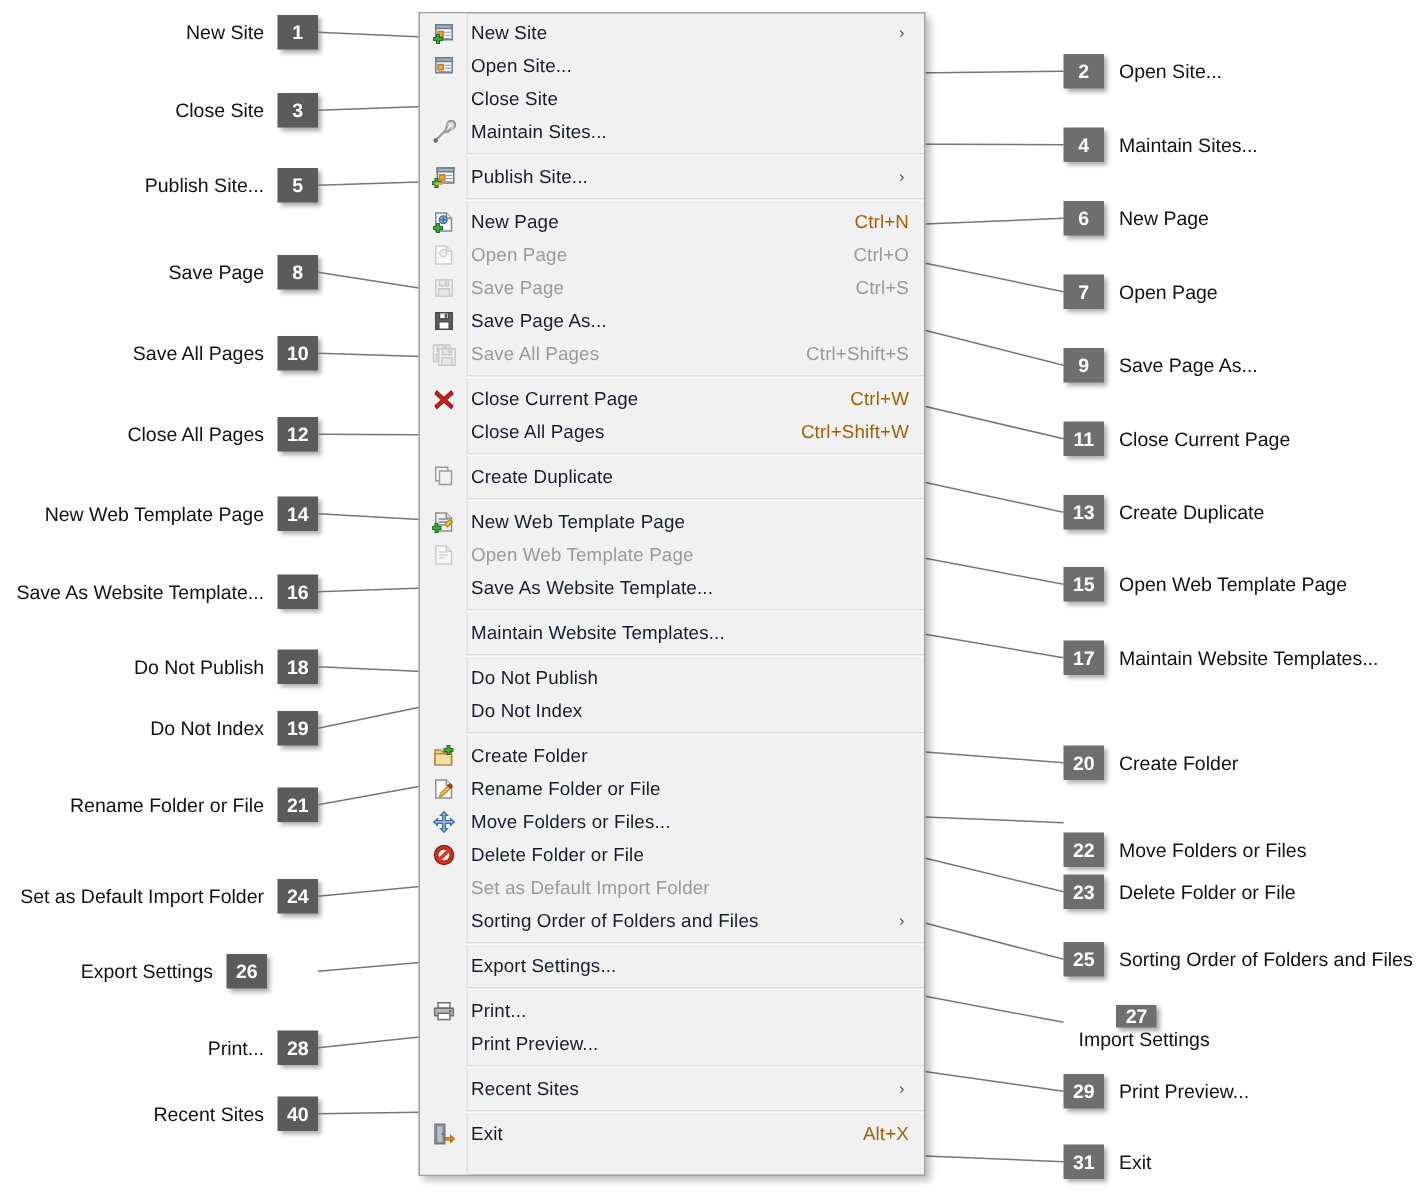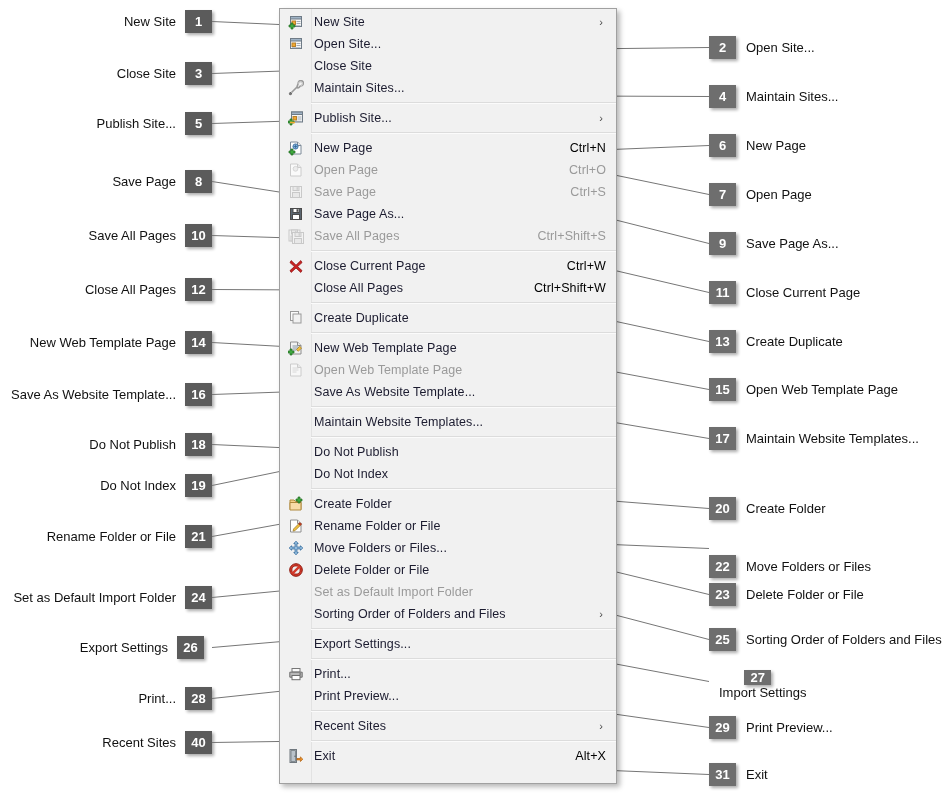--- a/index.html
+++ b/index.html
@@ -33,21 +33,21 @@
   }
   .mi .ico{
     width:31px;min-width:31px;height:22px;
     display:flex;align-items:center;justify-content:center;
   }
   .mi .lbl{
     font-size:12.5px;color:#1b1b2f;padding-left:3px;letter-spacing:0.1px;
   }
   .mi.disabled .lbl{color:#9a9a9a;}
   .mi .shortcut{
-    margin-left:auto;font-size:12.5px;color:#000000;padding-right:10px;letter-spacing:0.1px;
+    margin-left:auto;font-size:12.5px;color:#a16207;padding-right:10px;letter-spacing:0.1px;
   }
   .mi.disabled .shortcut{color:#9a9a9a;text-align:center;}
   .mi .arrow{
     margin-left:auto;padding-right:13px;font-size:11px;color:#4a4a4a;line-height:22px;
   }
   .sep{
     height:1px;margin:3px 0 3px 31px;
     background:#dcdcdc;
     border-bottom:1px solid #fbfbfb;
   }
@@ -430,21 +430,21 @@
       <span class="badge">19</span>
     </div>
     <div class="callout left" style="top: 525px; left: 0px; width: 212px;">
       <span class="ctext">Rename Folder or File</span>
       <span class="badge">21</span>
     </div>
     <div class="callout left" style="top: 586px; left: 0px; width: 212px;">
       <span class="ctext">Set as Default Import Folder</span>
       <span class="badge">24</span>
     </div>
-    <div class="callout left" style="top: 636px; left: 0px; width: 204px;">
+    <div class="callout left" style="top: 636px; left: 0px; width: 178px;">
       <span class="ctext">Export Settings</span>
       <span class="badge">26</span>
     </div>
     <div class="callout left" style="top: 687px; left: 0px; width: 212px;">
       <span class="ctext">Print...</span>
       <span class="badge">28</span>
     </div>
     <div class="callout left" style="top: 731px; left: 0px; width: 212px;">
       <span class="ctext">Recent Sites</span>
       <span class="badge">40</span>

